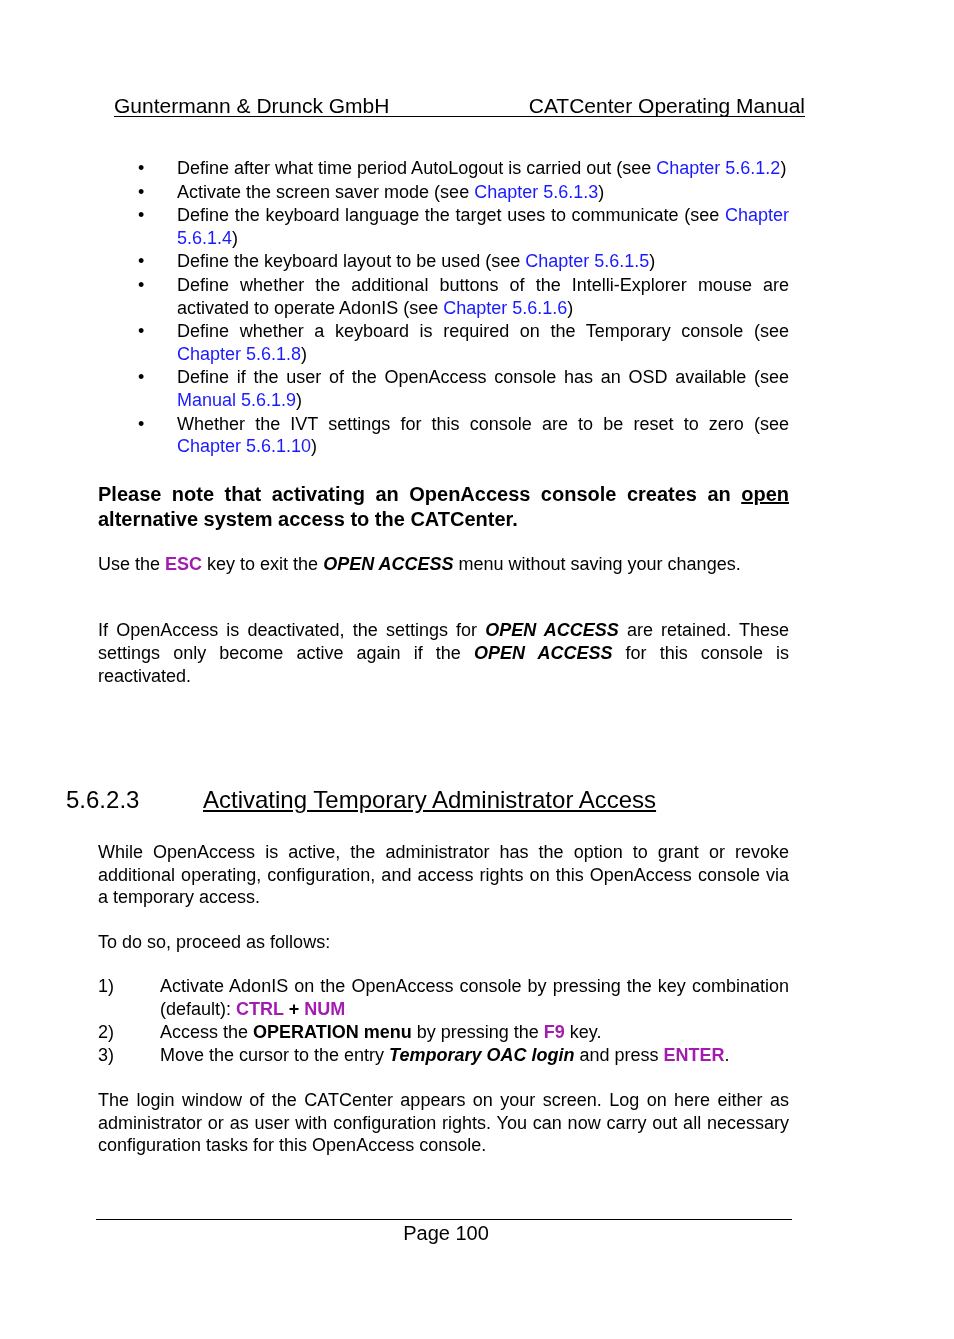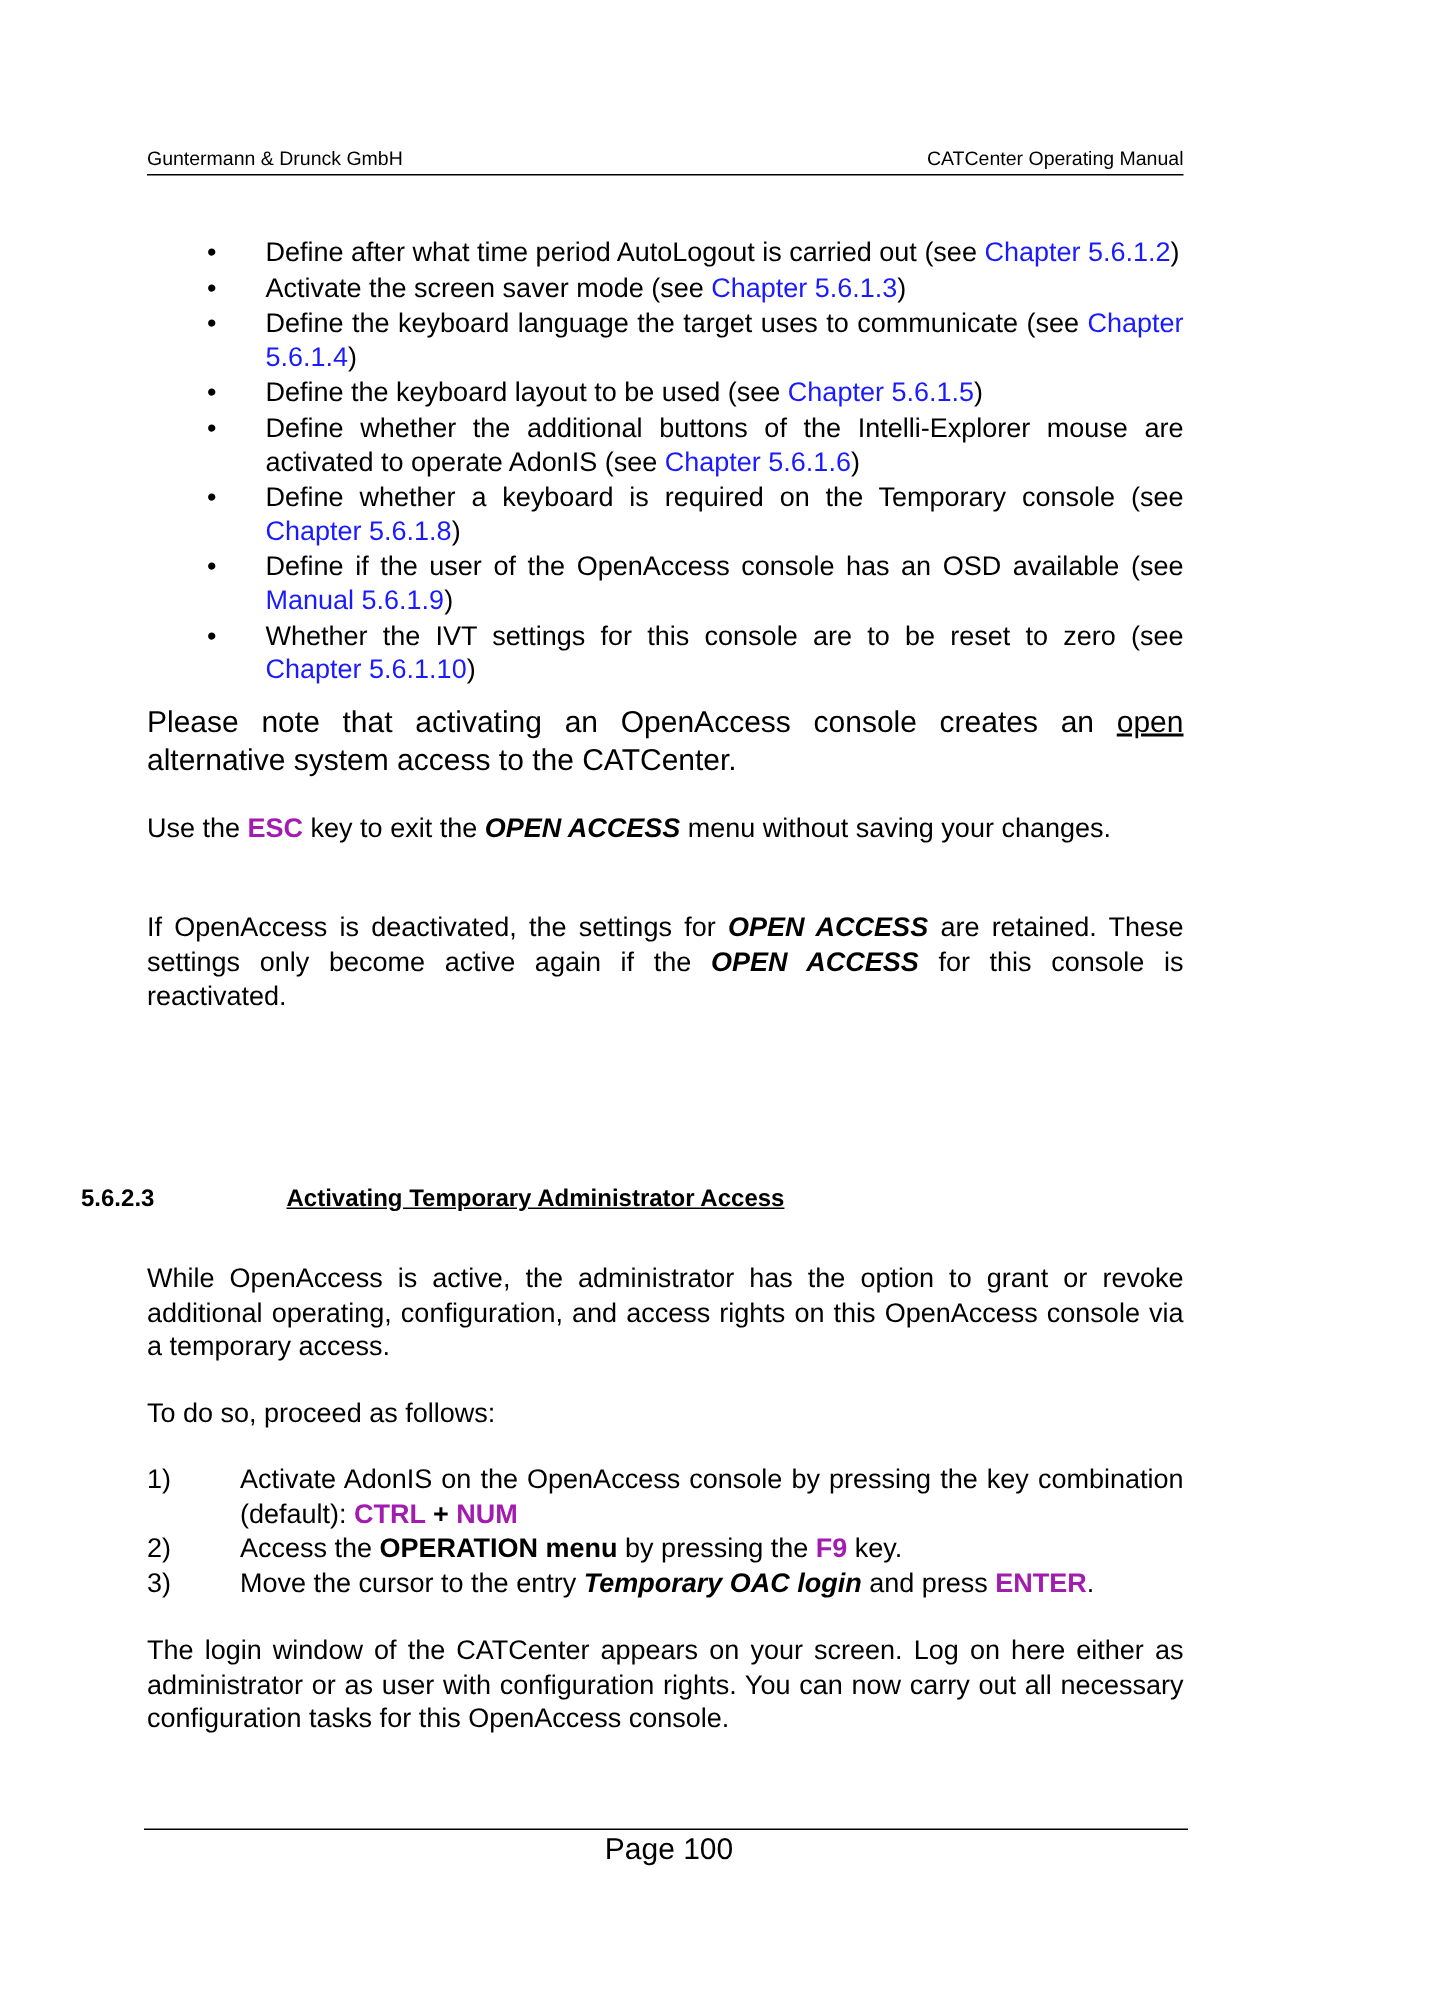--- a/index.html
+++ b/index.html
@@ -2,39 +2,39 @@
 <html><head>
 <meta charset="utf-8">
 <style>
   html, body { margin: 0; padding: 0; background: #ffffff; }
   body {
     width: 954px; height: 1339px; position: relative; overflow: hidden;
     font-family: "Liberation Sans", sans-serif; color: #000;
   }
   .page { position: absolute; left: 0; top: 0; width: 954px; height: 1339px; }
   .header {
-    position: absolute; left: 98px; top: 96px; width: 691px;
-    font-size: 13px; line-height: 20px;
+    position: absolute; left: 114px; top: 96px; width: 691px;
+    font-size: 21px; line-height: 20px;
     border-bottom: 1px solid #000; padding-bottom: 0px;
     display: flex; justify-content: space-between;
   }
   .content { position: absolute; left: 98px; top: 157px; width: 691px; font-size: 18px; line-height: 22.6px; }
   .link { color: #1a1aff; }
   .key { color: #a21caf; font-weight: bold; }
   .bi { font-weight: bold; font-style: italic; }
   .b { font-weight: bold; }
   ul.bullets { list-style: none; margin: 0; padding: 0; }
   ul.bullets li { position: relative; padding-left: 79px; text-align: justify; margin: 0 0 1px 0; }
   ul.bullets li .dot { position: absolute; left: 40px; top: 0; }
   p { margin: 0; text-align: justify; }
-  .note { font-weight: normal; font-size: 20px; line-height: 25px; margin-top: 12px; text-align: justify; }
+  .note { font-weight: bold; font-size: 20px; line-height: 25px; margin-top: 24px; text-align: justify; }
   .note u { text-decoration: underline; }
   .gap { height: 22px; }
   .section {
-    position: absolute; left: 54px; top: 787px; font-size: 16px; font-weight: bold; line-height: 26px;
+    position: absolute; left: 66px; top: 787px; font-size: 24px; font-weight: normal; line-height: 26px;
   }
   .section .num { display: inline-block; width: 137px; }
   .section .title { text-decoration: underline; }
   .content2 { position: absolute; left: 98px; top: 841px; width: 691px; font-size: 18px; line-height: 22.6px; }
   ol.steps { list-style: none; margin: 0; padding: 0; }
   ol.steps li { position: relative; padding-left: 62px; text-align: justify; margin: 0 0 0.4px 0; }
   ol.steps li .n { position: absolute; left: 0; top: 0; }
   .footer-line { position: absolute; left: 96px; top: 1219px; width: 696px; border-top: 1px solid #000; }
   .footer { position: absolute; left: 0; width: 892px; top: 1223px; text-align: center; font-size: 20px; line-height: 20px; }
 </style>

